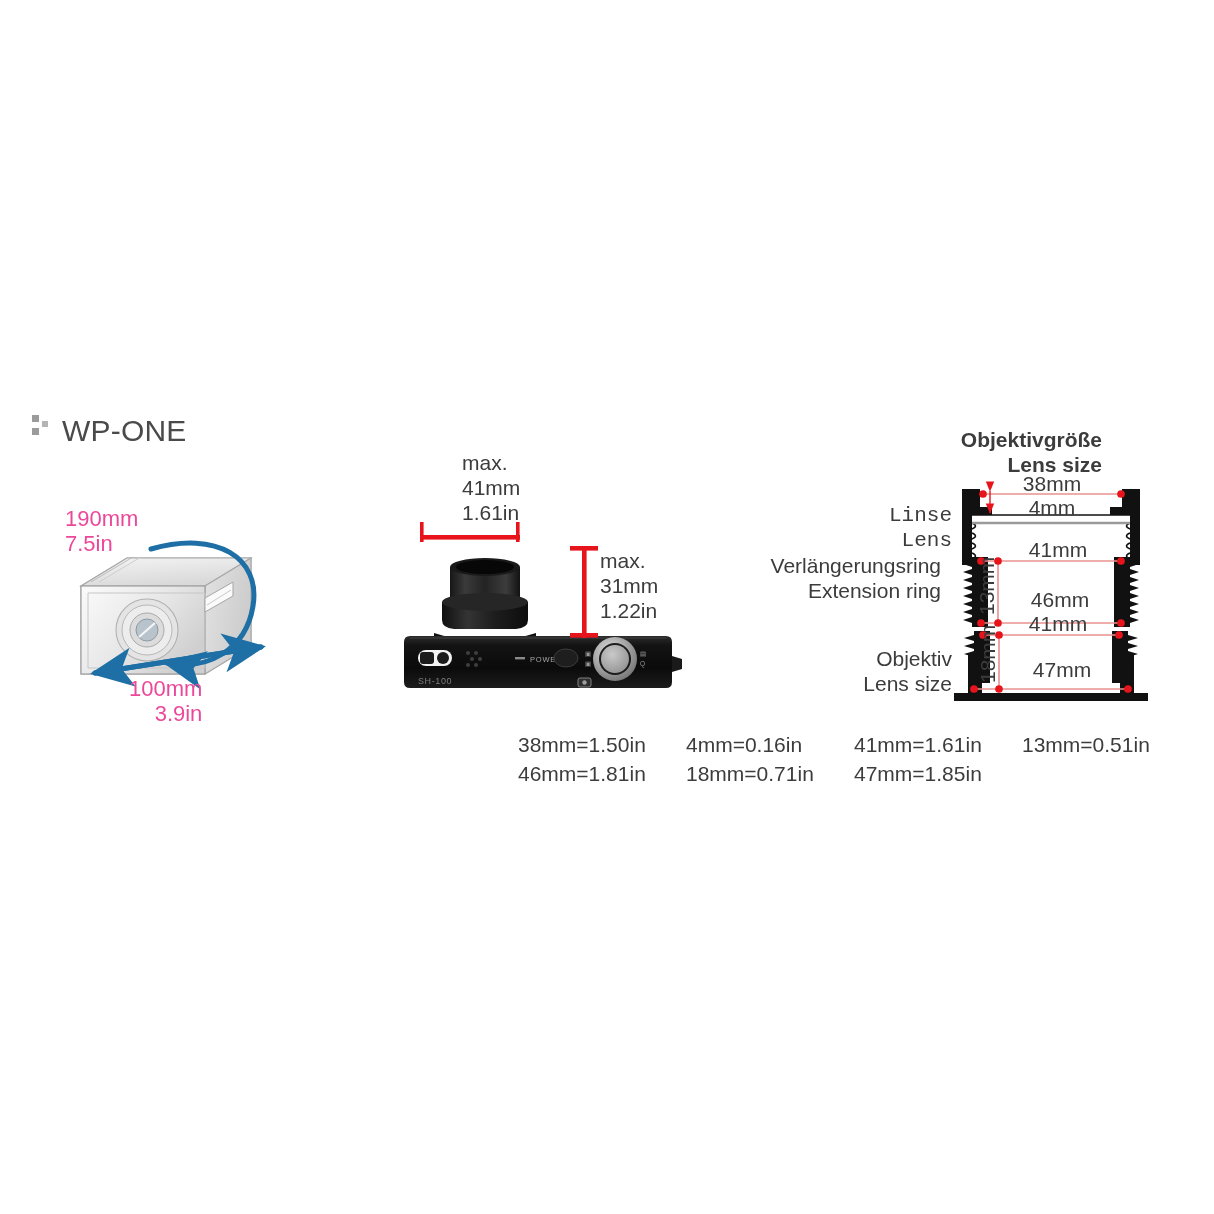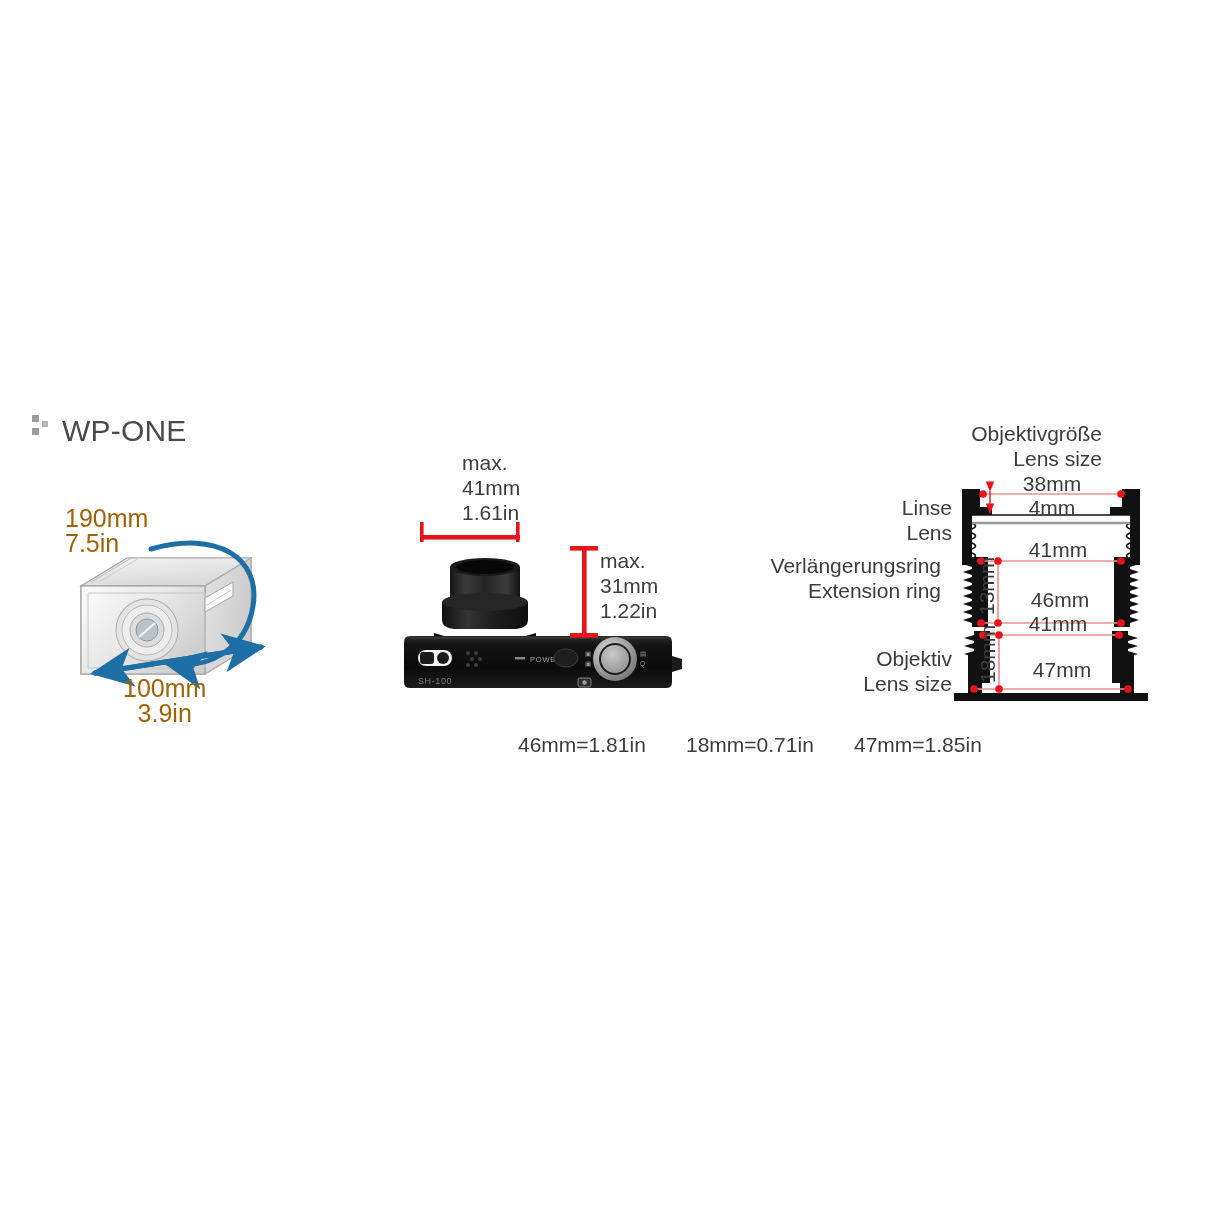--- a/index.html
+++ b/index.html
@@ -50,27 +50,27 @@
   }
 
   
   #case-panel {
     position: absolute;
     left: 55px; top: 500px;
     width: 250px; height: 225px;
   }
   .dimlabel {
     position: absolute;
-    font-size: 25px;
+    font-size: 22px;
     line-height: 25px;
-    color: #a16207;
+    color: #ec4899;
     white-space: nowrap;
   }
   #case-height-label { left: 10px;  top: 6px; }
-  #case-width-label  { left: 68px;  top: 176px; text-align: center; }
+  #case-width-label  { left: 74px;  top: 176px; text-align: right; }
 
   #case-svg { position: absolute; left: 0; top: 0; }
 
   
   #camera-panel {
     position: absolute;
     left: 404px; top: 450px;
     width: 320px; height: 250px;
   }
   #cam-top-label {
@@ -98,22 +98,22 @@
     width: 420px; height: 290px;
   }
   #lens-panel .sect-title {
     position: absolute;
     font-size: 21px;
     line-height: 25px;
     color: #3c3c3c;
     text-align: right;
     white-space: nowrap;
   }
-  #lens-size-title { right: 58px; top: 6px; }
-  #lens-row1-title { right: 208px; top: 80px; }
+  #lens-size-title { right: 58px; top: 12px; font-weight: bold; }
+  #lens-row1-title { right: 208px; top: 88px; font-family: Liberation Mono, monospace; }
   #lens-row2-title { right: 219px; top: 138px; }
   #lens-row3-title { right: 208px; top: 203px; margin-top: 28px; }
   #lens-svg { position: absolute; left: 0; top: 0; }
 
   
   #conv-table {
     position: absolute;
     left: 518px; top: 730px;
     font-size: 21px;
     line-height: 29px;
@@ -454,17 +454,20 @@
       </g>
 
       <text x="318" y="216" text-anchor="middle" font-family="Liberation Sans, sans-serif" font-size="21" fill="#3c3c3c">41mm</text>
       <text x="322" y="262" text-anchor="middle" font-family="Liberation Sans, sans-serif" font-size="21" fill="#3c3c3c">47mm</text>
       <text x="0" y="0" transform="translate(255,268) rotate(-90)" font-family="Liberation Sans, sans-serif" font-size="21" fill="#3c3c3c">18mm</text>
     </svg>
   </div>
 
   <div id="conv-table">
     <span class="conv-row">
+      <span class="conv-cell">38mm=1.50in</span><span class="conv-cell">4mm=0.16in</span><span class="conv-cell">41mm=1.61in</span><span class="conv-cell last">13mm=0.51in</span>
+    </span>
+    <span class="conv-row">
       <span class="conv-cell">46mm=1.81in</span><span class="conv-cell">18mm=0.71in</span><span class="conv-cell last">47mm=1.85in</span>
     </span>
   </div>
 
 </div>
 
 </body></html>

